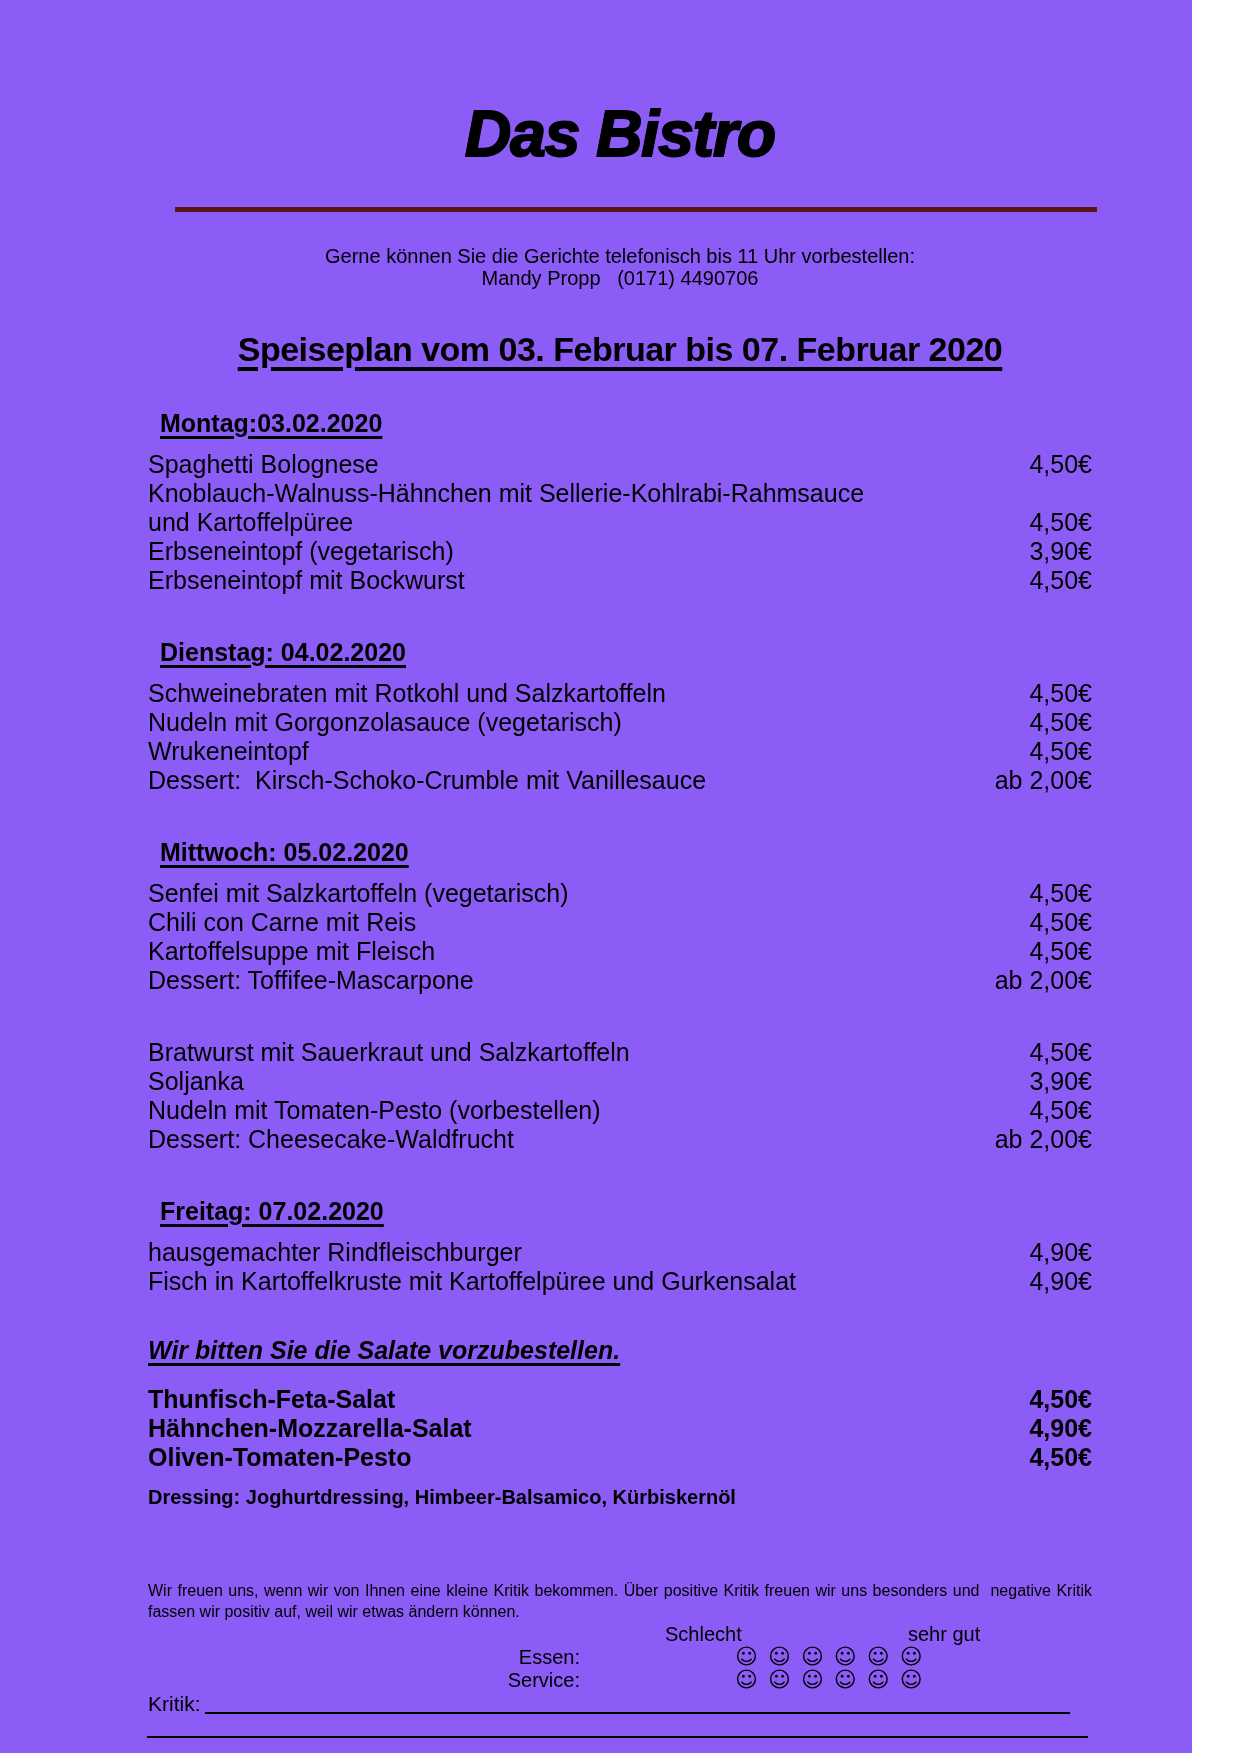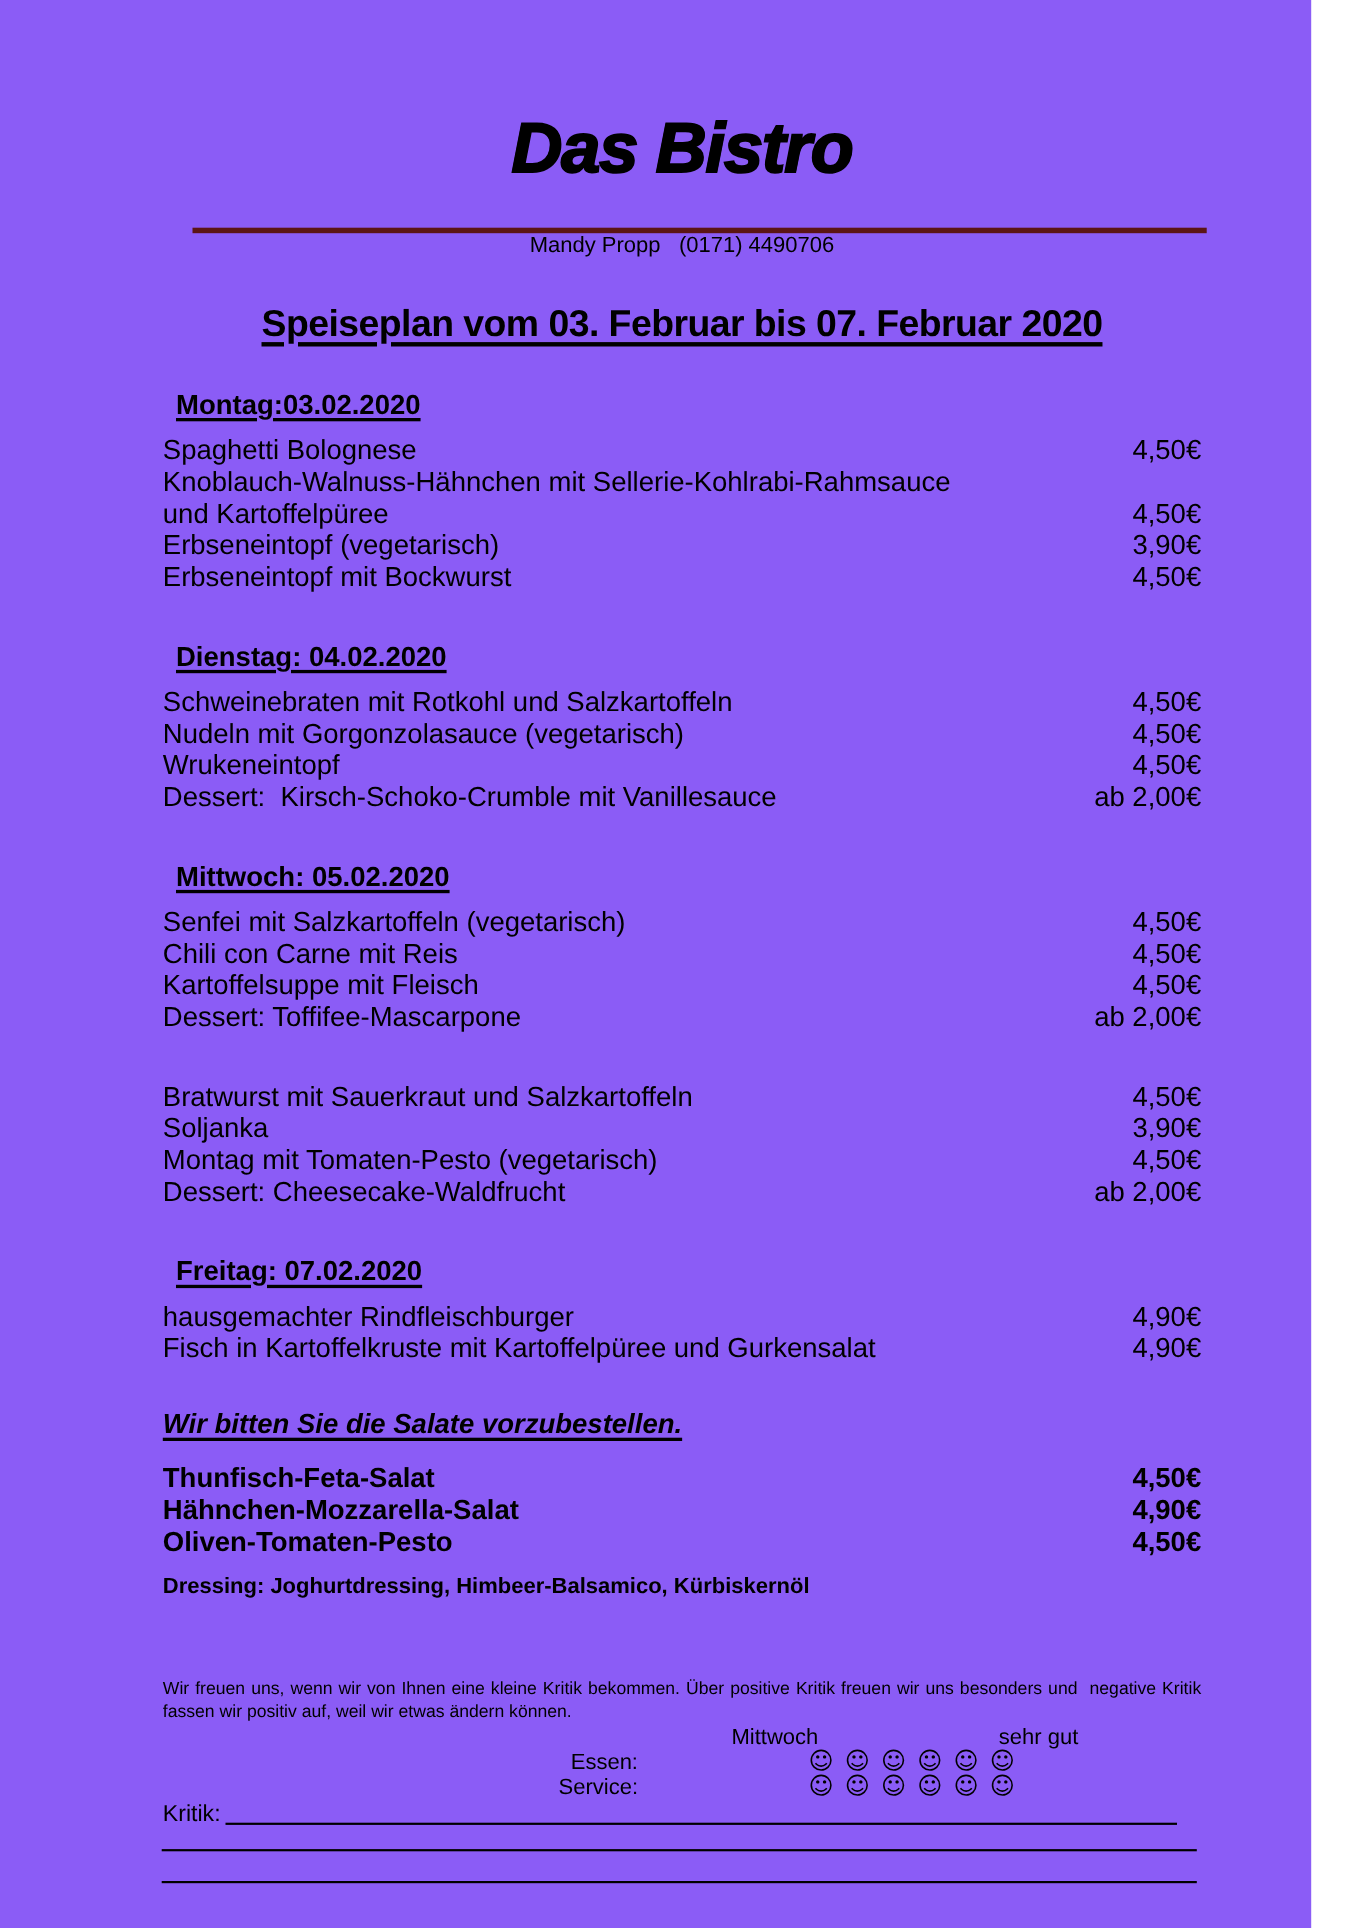--- a/index.html
+++ b/index.html
@@ -117,20 +117,21 @@
 </head>
 <body>
 
 <div class="page" style="color: rgb(0, 0, 0);">
   <div class="content">
 
     <h1 class="restaurant-title">Das Bistro</h1>
 
     <div class="title-divider" id="title-divider" style="background: rgb(91, 21, 21);"></div>
 
+    <p class="contact first">Gerne können Sie die Gerichte telefonisch bis 11 Uhr vorbestellen:</p>
     <p class="contact">Mandy Propp   (0171) 4490706</p>
 
     <h2 class="plan-heading">Speiseplan vom 03. Februar bis 07. Februar 2020</h2>
 
     <div class="days" id="days">
   <section class="day">
     <h3 class="day-heading">Montag:03.02.2020</h3>
 
   <div class="menu-row">
     <span class="dish">Spaghetti Bolognese</span>
@@ -212,21 +213,21 @@
     <span class="dish">Bratwurst mit Sauerkraut und Salzkartoffeln</span>
     <span class="price">4,50€</span>
   </div>
 
   <div class="menu-row">
     <span class="dish">Soljanka</span>
     <span class="price">3,90€</span>
   </div>
 
   <div class="menu-row">
-    <span class="dish">Montag mit Tomaten-Pesto (vegetarisch)</span>
+    <span class="dish">Nudeln mit Tomaten-Pesto (vorbestellen)</span>
     <span class="price">4,50€</span>
   </div>
 
   <div class="menu-row">
     <span class="dish">Dessert: Cheesecake-Waldfrucht</span>
     <span class="price">ab 2,00€</span>
   </div>
 </section>
 
   <section class="day">
@@ -262,21 +263,21 @@
     <span class="price">4,50€</span>
   </div>
 </div>
       <p class="dressing">Dressing: Joghurtdressing, Himbeer-Balsamico, Kürbiskernöl</p>
     </div>
 
     <div class="feedback">
       <p class="feedback-intro">Wir freuen uns, wenn wir von Ihnen eine kleine Kritik bekommen. Über positive Kritik freuen wir uns besonders und  negative Kritik fassen wir positiv auf, weil wir etwas ändern können.</p>
 
       <div class="scale-row">
-        <span class="scale-left">Mittwoch</span>
+        <span class="scale-left">Schlecht</span>
         <span class="scale-right">sehr gut</span>
       </div>
 
       <div class="rating-row">
         <span class="r-label">Essen:</span>
         <span class="smileys" id="smileys-essen">
             <span>☺</span>
             <span>☺</span>
             <span>☺</span>
             <span>☺</span>

